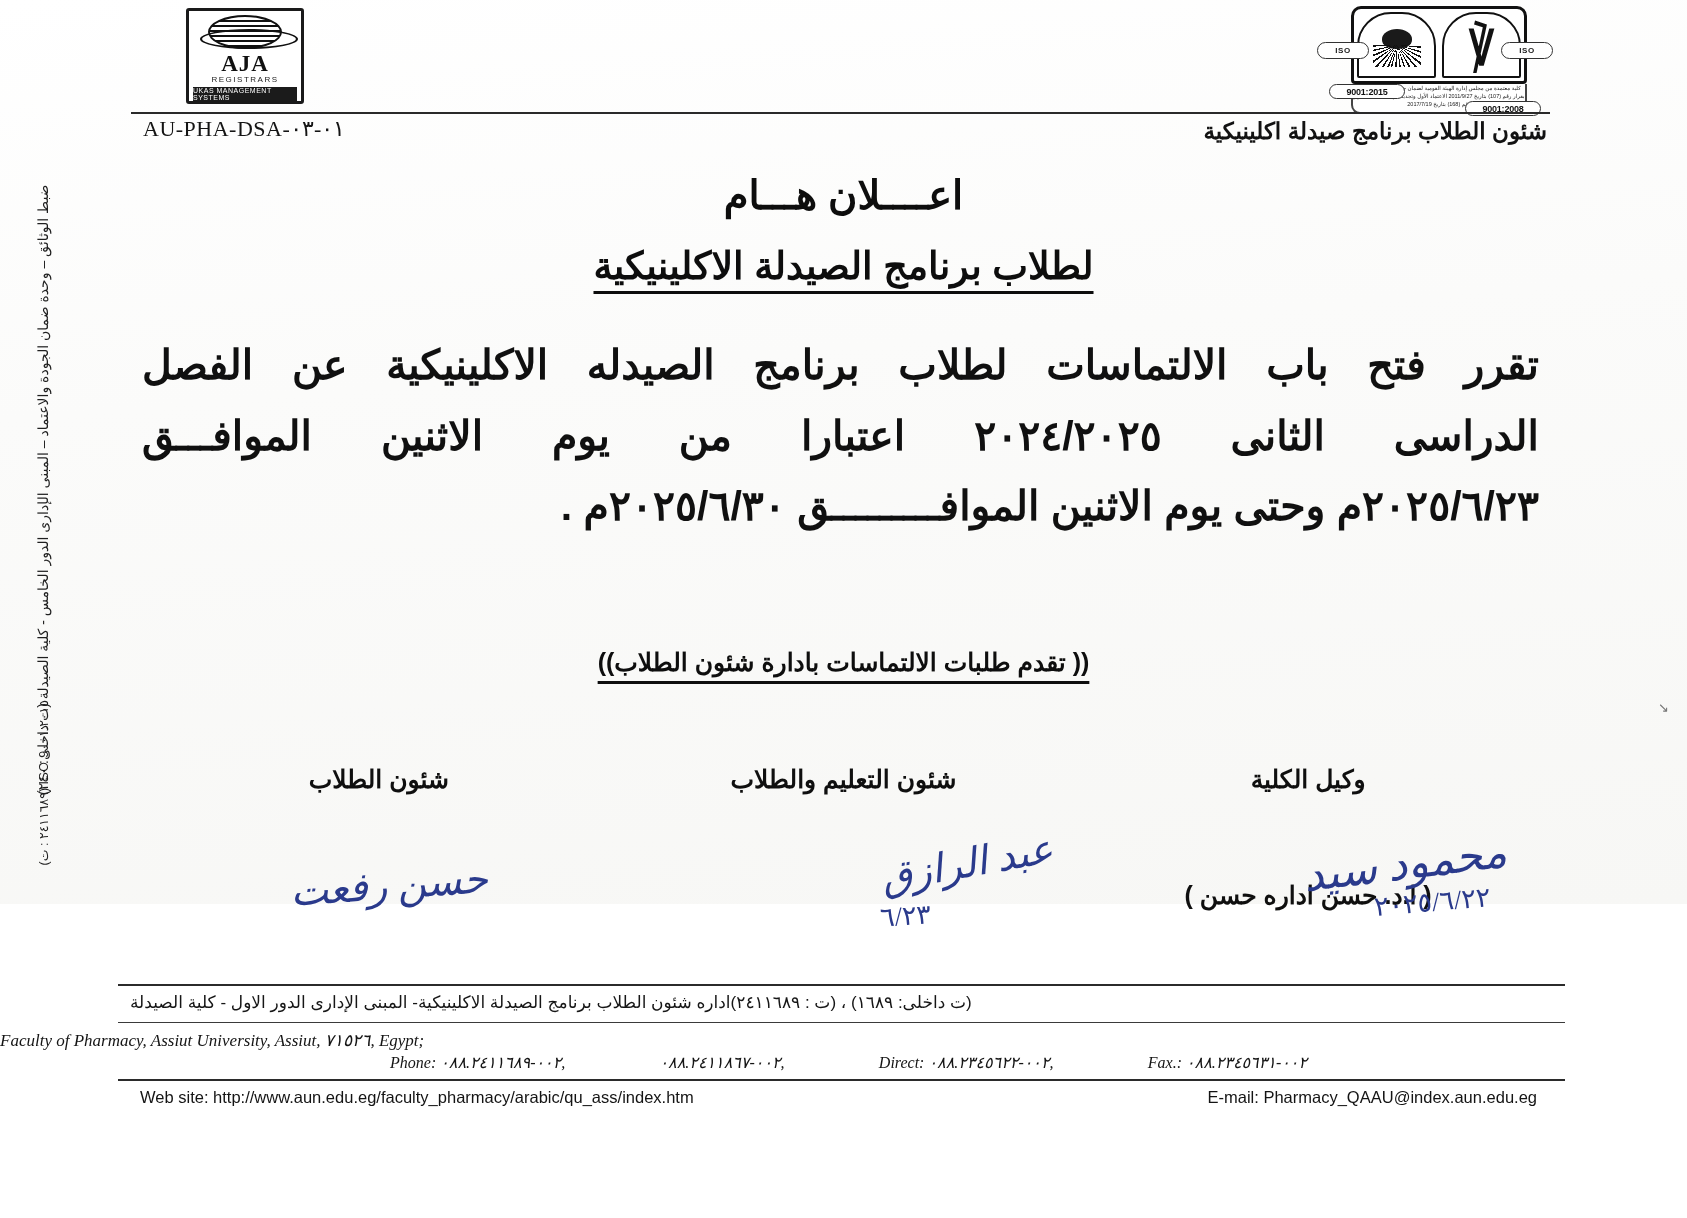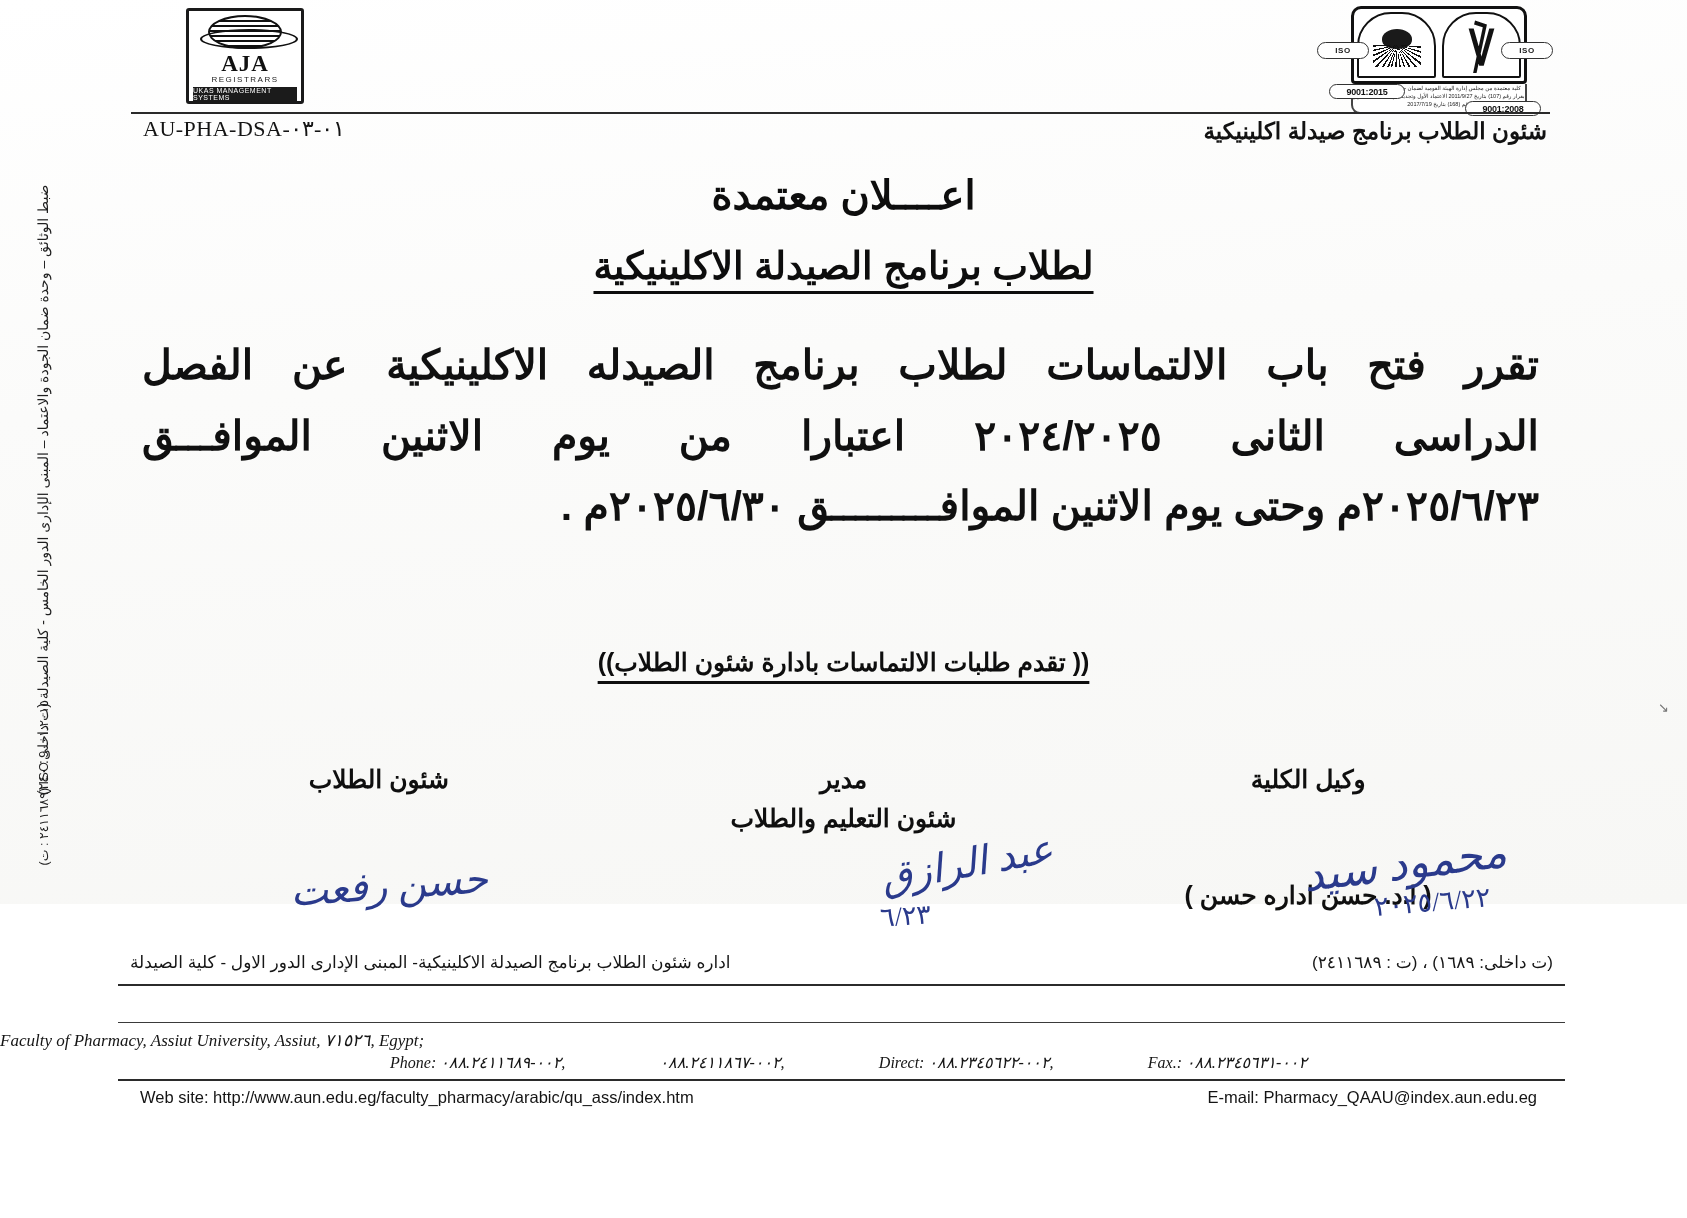--- a/index.html
+++ b/index.html
@@ -254,22 +254,22 @@
     left: 290px; top: 862px;
     font-size: 40px; transform: rotate(-4deg); letter-spacing: -8px;
   }
 
   
   .foot-rule-top {
     position: absolute; left: 118px; right: 122px; top: 984px;
     height: 2px; background: #2b2b2b;
   }
   .foot-ar {
-    position: absolute; left: 130px; right: 134px; top: 952px;
-    display: flex; flex-direction: row-reverse; justify-content: space-between;
+    position: absolute; left: 130px; right: 134px; top: 992px;
+    display: flex; flex-direction: row-reverse; 
     direction: rtl; font-size: 17px; color: #161616;
     font-family: "Liberation Sans", sans-serif;
   }
   .foot-rule-mid {
     position: absolute; left: 118px; right: 122px; top: 1022px;
     height: 1px; background: #3a3a3a;
   }
   .foot-en-1 {
     position: absolute; left: 0; right: 0; top: 1030px;
     text-align: left; font-size: 17px; color: #151515;
@@ -330,38 +330,37 @@
   </div>
 
   <div class="hdr-rule"></div>
   <div class="doc-code">AU-PHA-DSA-٠١-٠٣</div>
   <div class="hdr-ar">شئون الطلاب برنامج صيدلة اكلينيكية</div>
 
   <div class="side-text">ضبط الوثائق – وحدة ضمان الجودة والاعتماد – المبنى الإدارى الدور الخامس - كلية الصيدلة (ت داخلى: ٢٤٠)</div>
   <div class="side-text-2">ISO 9٠٠١:٢٠١٥ (٢٤١١٦٨٩ : ت)</div>
   <div class="edge-mark">↘</div>
 
-  <div class="title-main">اعــــلان معتمدة</div>
+  <div class="title-main">اعــــلان هـــام</div>
   <div class="title-sub">لطلاب برنامج الصيدلة الاكلينيكية</div>
 
   <div class="body-block">
     <span class="body-line">تقرر فتح باب الالتماسات لطلاب برنامج الصيدله الاكلينيكية عن الفصل</span>
     <span class="body-line">الدراسى الثانى ٢٠٢٤/٢٠٢٥ اعتبارا من يوم الاثنين الموافـــق</span>
     <span class="body-line last">٢٠٢٥/٦/٢٣م وحتى يوم الاثنين الموافـــــــــق ٢٠٢٥/٦/٣٠م .</span>
   </div>
 
   <div class="statement">(( تقدم طلبات الالتماسات بادارة شئون الطلاب))</div>
 
   <div class="sig-row">
     <div class="sig-col">
       <div class="sig-title">شئون الطلاب</div>
       <div class="sig-title"></div>
     </div>
     <div class="sig-col">
-      <div class="sig-title">مدير</div>
       <div class="sig-title">شئون التعليم والطلاب</div>
     </div>
     <div class="sig-col">
       <div class="sig-title">وكيل الكلية</div>
       <div class="sig-name">( ا.د. حسن اداره حسن )</div>
     </div>
   </div>
 
   <div class="sig-ink ink-right">محمود سيد</div>
   <div class="sig-ink ink-right-date">٢٠٢٥/٦/٢٢</div>

